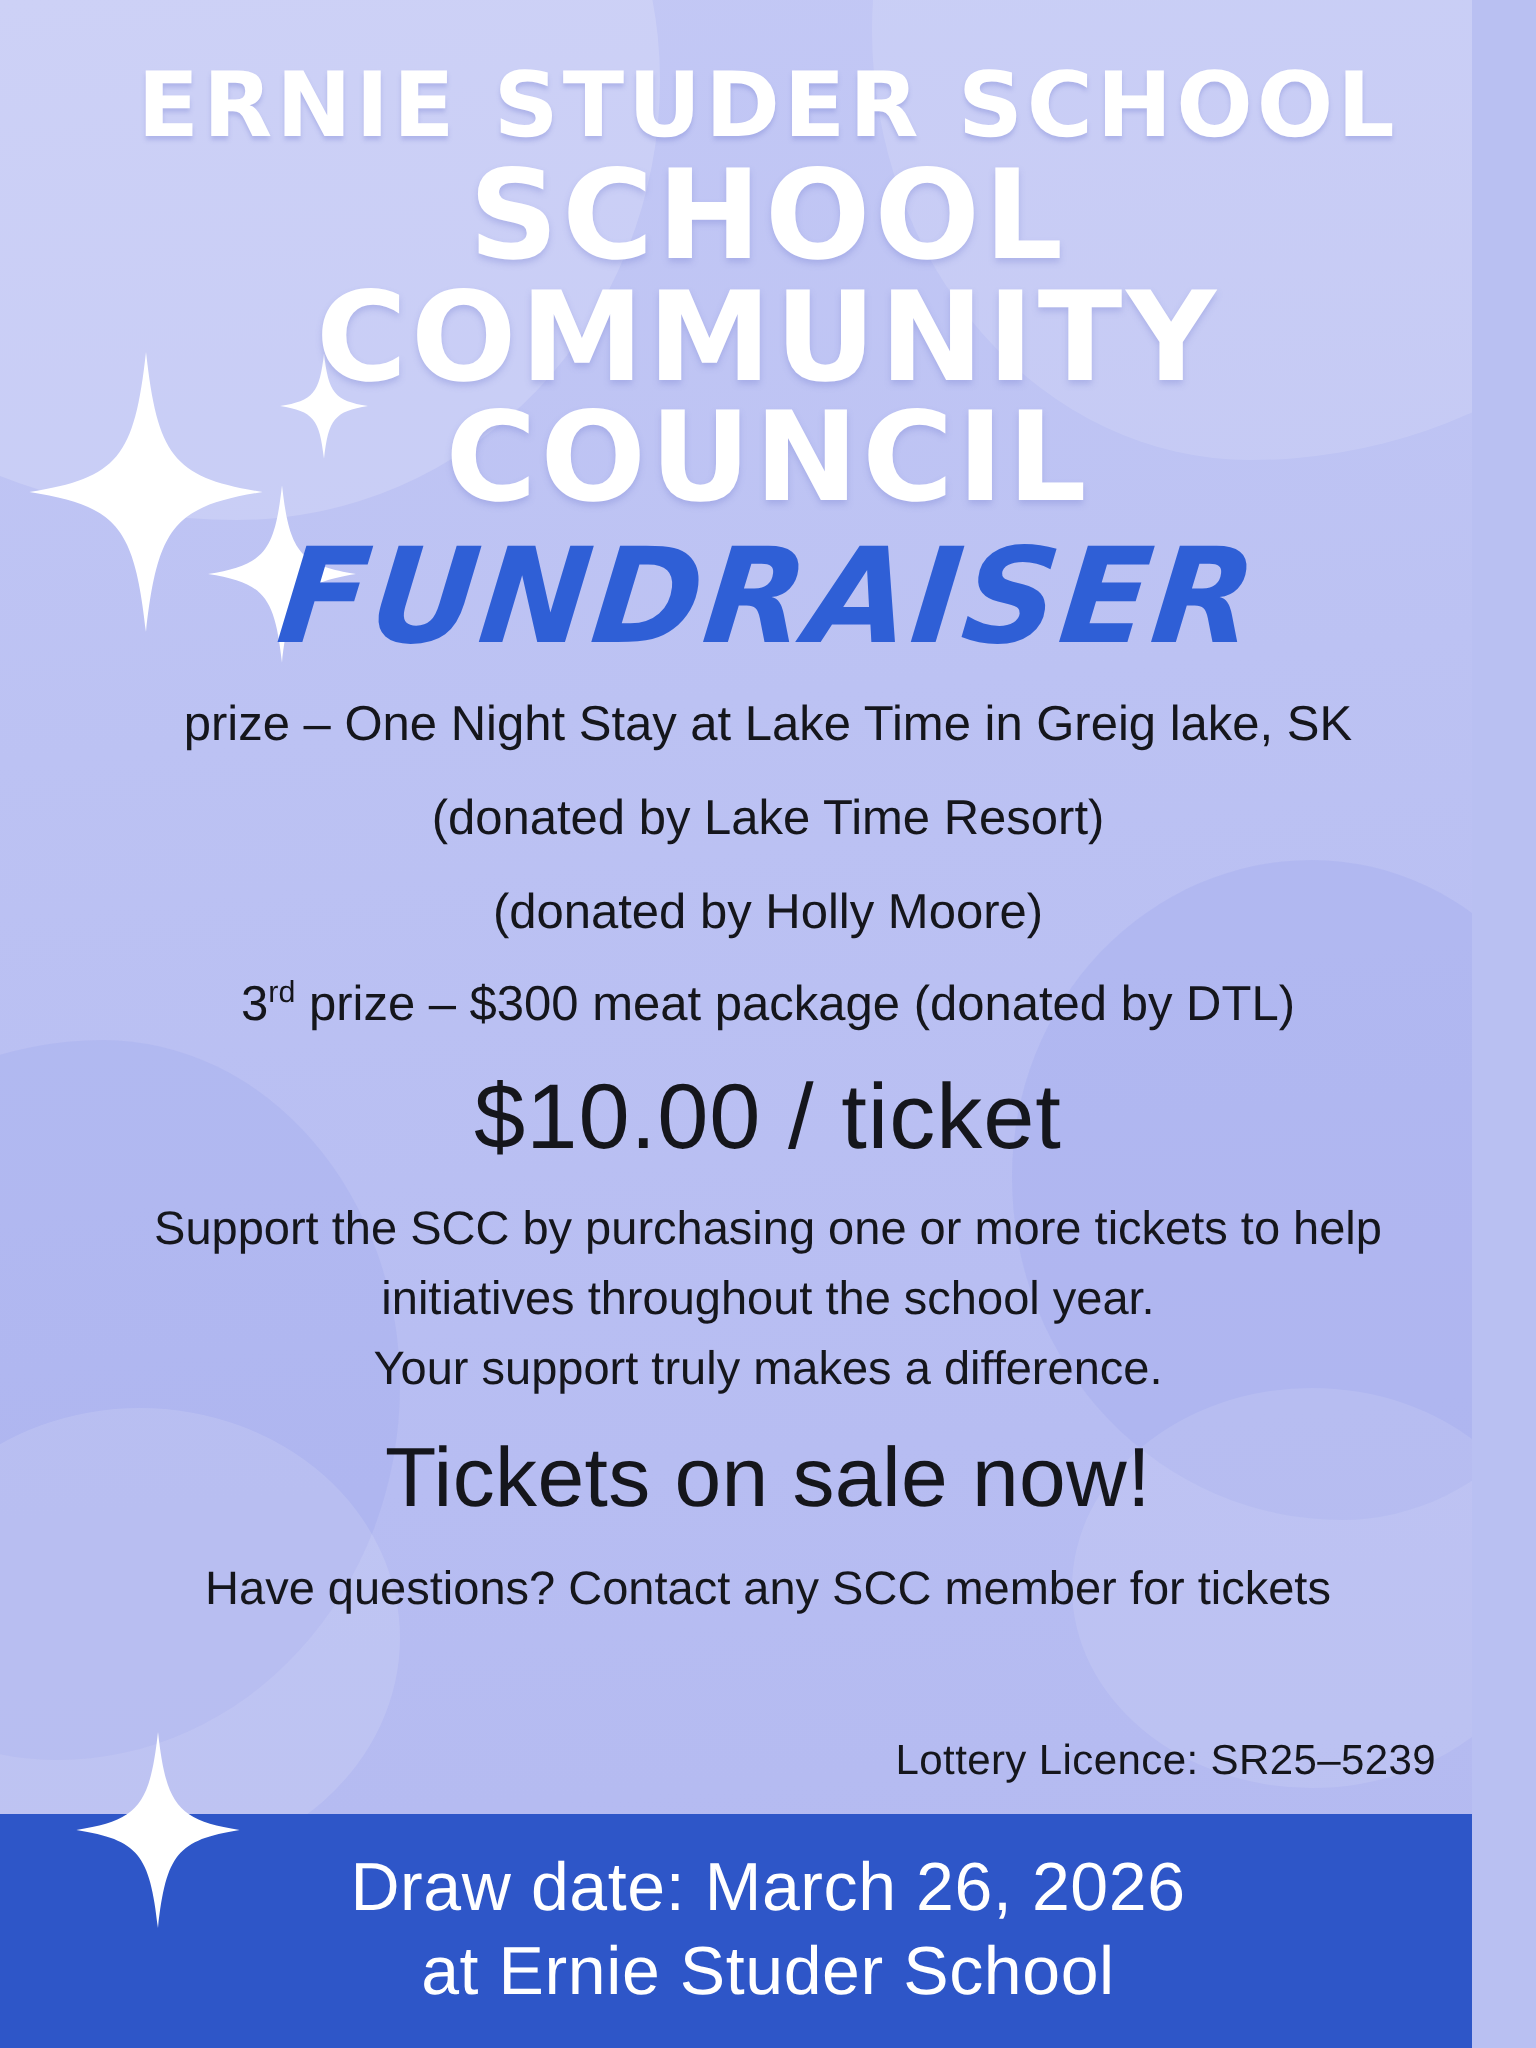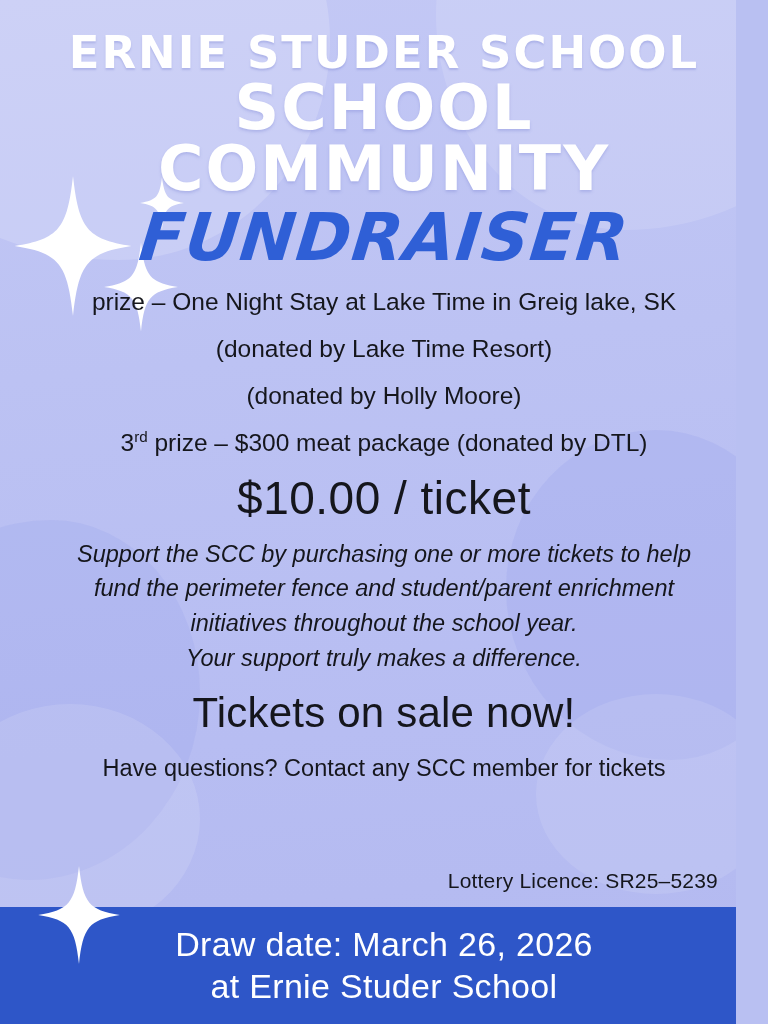--- a/index.html
+++ b/index.html
@@ -139,21 +139,21 @@
     letter-spacing: 0.5px;
   }
 
   .support {
     margin: 16px auto 0 auto;
     width: 630px;
     color: #15161c;
     font-size: 23.5px;
     line-height: 1.48;
   }
-  .support p { margin: 0; font-style: italic; }
+  .support p { margin: 0; }
 
   .onsale {
     margin: 16px 0 0 0;
     font-size: 42px;
     line-height: 1;
     font-weight: 400;
     color: #15161c;
     letter-spacing: 0.2px;
   }
 
@@ -228,36 +228,36 @@
       <path d="M50 0 C55 45 62 54 100 60 C62 66 55 75 50 120 C45 75 38 66 0 60 C38 54 45 45 50 0 Z" fill="#ffffff"></path>
     </svg>
   </div>
 
   <div class="content">
 
     <h1 class="school-name">Ernie Studer School</h1>
 
     <h2 class="council-line">
       <span class="l1">School Community</span>
+      <span class="l2">Council</span>
     </h2>
 
     <div class="fundraiser">FUNDRAISER</div>
 
     <div class="prizes">
       <p class="prize-line"> prize – One Night Stay at Lake Time in Greig lake, SK</p>
       <p class="prize-line">(donated by Lake Time Resort)</p>
       <p class="prize-line">(donated by Holly Moore)</p>
       <p class="prize-line"><span>3</span><sup>rd</sup><span> prize – $300 meat package (donated by DTL)</span></p>
     </div>
 
     <div class="price">$10.00 / ticket</div>
 
     <div class="support">
       <p>Support the SCC by purchasing one or more tickets to help</p>
-      <p>fund the perimeter fence and student/parent enrichment</p>
       <p>initiatives throughout the school year.</p>
       <p>Your support truly makes a difference.</p>
     </div>
 
     <div class="onsale">Tickets on sale now!</div>
 
     <div class="contact">
       <p>Have questions? Contact any SCC member for tickets</p>
     </div>
 

